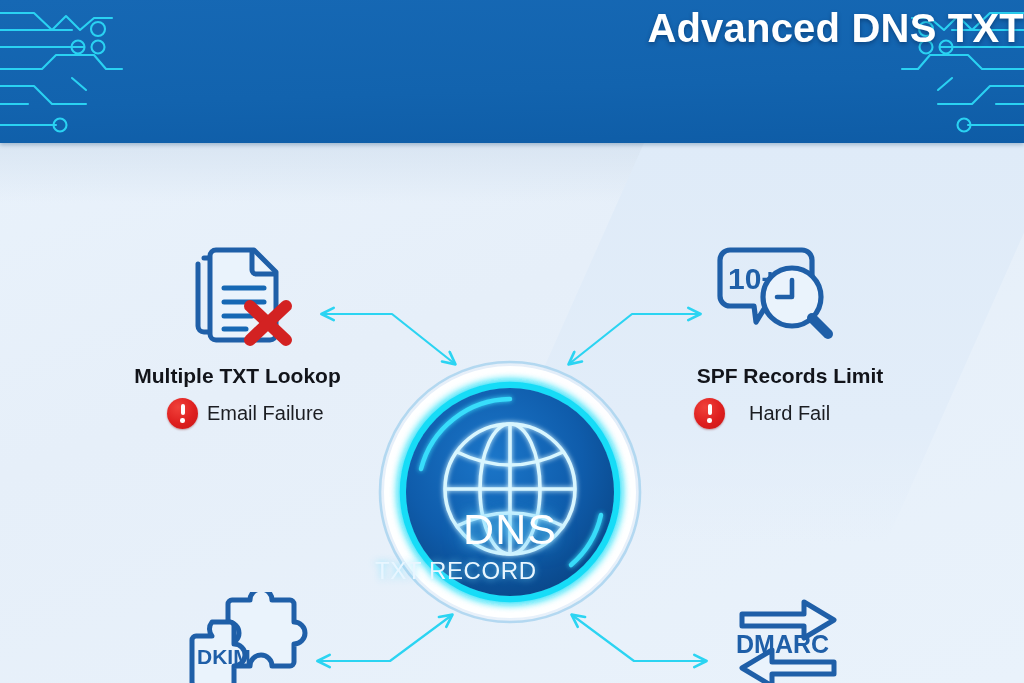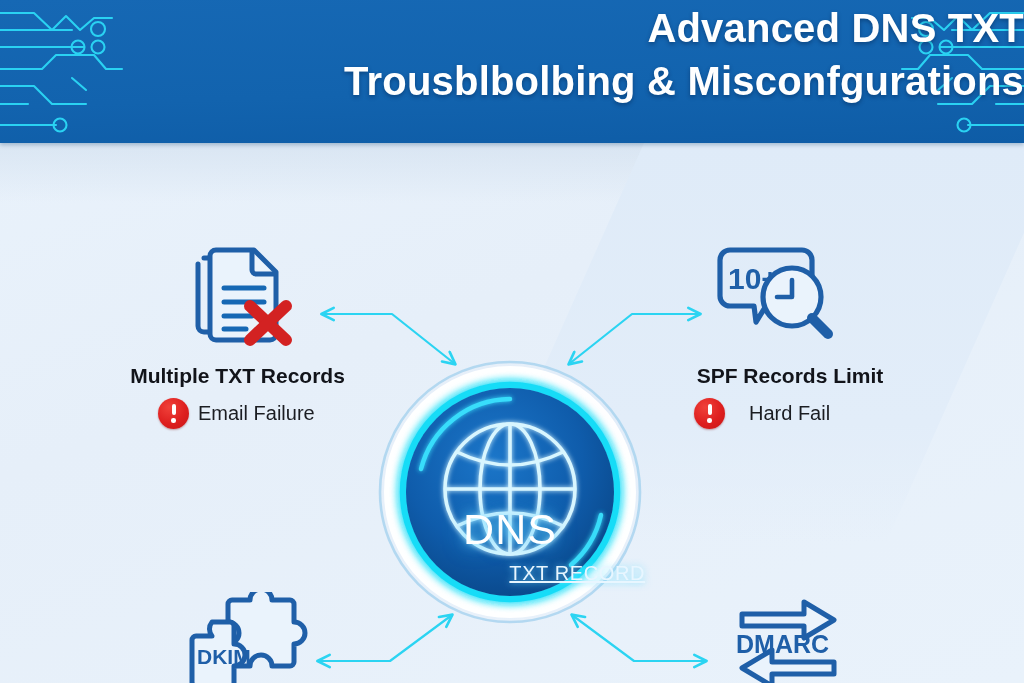--- a/index.html
+++ b/index.html
@@ -137,27 +137,26 @@
     left: 375px;
     top: 357px;
     width: 270px;
     height: 270px;
   }
   .center-label {
     position: absolute;
     left: 0;
     bottom: 42px;
     width: 270px;
-    text-align: right;
+    text-align: left;
     color: #e8f6ff;
-    font-size: 20px;
+    font-size: 24px;
     letter-spacing: .6px;
     text-shadow: 0 0 7px rgba(120,225,255,.85);
     pointer-events: none;
-    text-decoration: underline;
   }
   .center-title {
     position: absolute;
     left: 0;
     top: 112px;
     width: 270px;
     text-align: center;
     color: #ffffff;
     font-size: 43px;
     font-weight: 500;
@@ -218,21 +217,20 @@
       <g fill="none" stroke="#2ad2f2" stroke-width="2.1">
         <circle cx="104" cy="29" r="7"></circle>
         <circle cx="84" cy="47" r="6.5"></circle>
         <circle cx="104" cy="47" r="6.5"></circle>
         <circle cx="66" cy="125" r="6.5"></circle>
       </g>
     </svg>
 
     <div class="header-title">
       <span>Advanced DNS TXT</span>
-      <span class="l2">Trousblbolbing &amp; Misconfgurations</span>
     </div>
   </div>
 
   <svg class="arrows" viewBox="0 0 1024 683" xmlns="http://www.w3.org/2000/svg">
     <defs>
       <marker id="ah" viewBox="0 0 10 10" refX="8.6" refY="5" markerWidth="7" markerHeight="7" orient="auto-start-reverse">
         <path d="M1 1 L9 5 L1 9" fill="none" stroke="#2bd4f2" stroke-width="1.7" stroke-linecap="round" stroke-linejoin="round"></path>
       </marker>
     </defs>
     <g fill="none" stroke="#2bd4f2" stroke-width="2.2" stroke-linecap="round" stroke-linejoin="round" marker-start="url(#ah)" marker-end="url(#ah)">
@@ -259,23 +257,23 @@
         <path d="M38 62 H78"></path>
         <path d="M38 76 H66"></path>
         <path d="M38 89 H60"></path>
       </g>
       <g stroke="#d32222" stroke-width="12" stroke-linecap="round">
         <path d="M64 66 L100 100"></path>
         <path d="M100 66 L64 100"></path>
       </g>
     </svg>
 
-    <div class="node-label" style="left:50px; top:364px; width:375px;">Multiple TXT Records</div>
-
-    <div class="node-status" style="left:116px; top:398px;padding-left:42px;">
+    <div class="node-label" style="left:50px; top:364px; width:375px;">Multiple TXT Lookop</div>
+
+    <div class="node-status" style="left:125px; top:398px;padding-left:42px;">
       <span class="alert-badge"></span>
       <span class="status-text">Email Failure</span>
     </div>
   </div>
 
   <div class="node">
     <svg class="node-icon" style="left:708px; top:244px;" width="140" height="100" viewBox="0 0 140 100" xmlns="http://www.w3.org/2000/svg">
       <path d="M12 16 a10 10 0 0 1 10 -10 H94 a10 10 0 0 1 10 10 V52 a10 10 0 0 1 -10 10 H58 L48 78 L46 62 H22 a10 10 0 0 1 -10 -10 Z" fill="none" stroke="#1f5fa8" stroke-width="5.2" stroke-linejoin="round"></path>
       <text x="20" y="45" font-family="'Liberation Sans', sans-serif" font-size="30" font-weight="bold" fill="#1f5fa8">10+</text>
       <circle cx="84" cy="53" r="29" fill="#eaf3fc" stroke="#1f5fa8" stroke-width="5.2"></circle>

